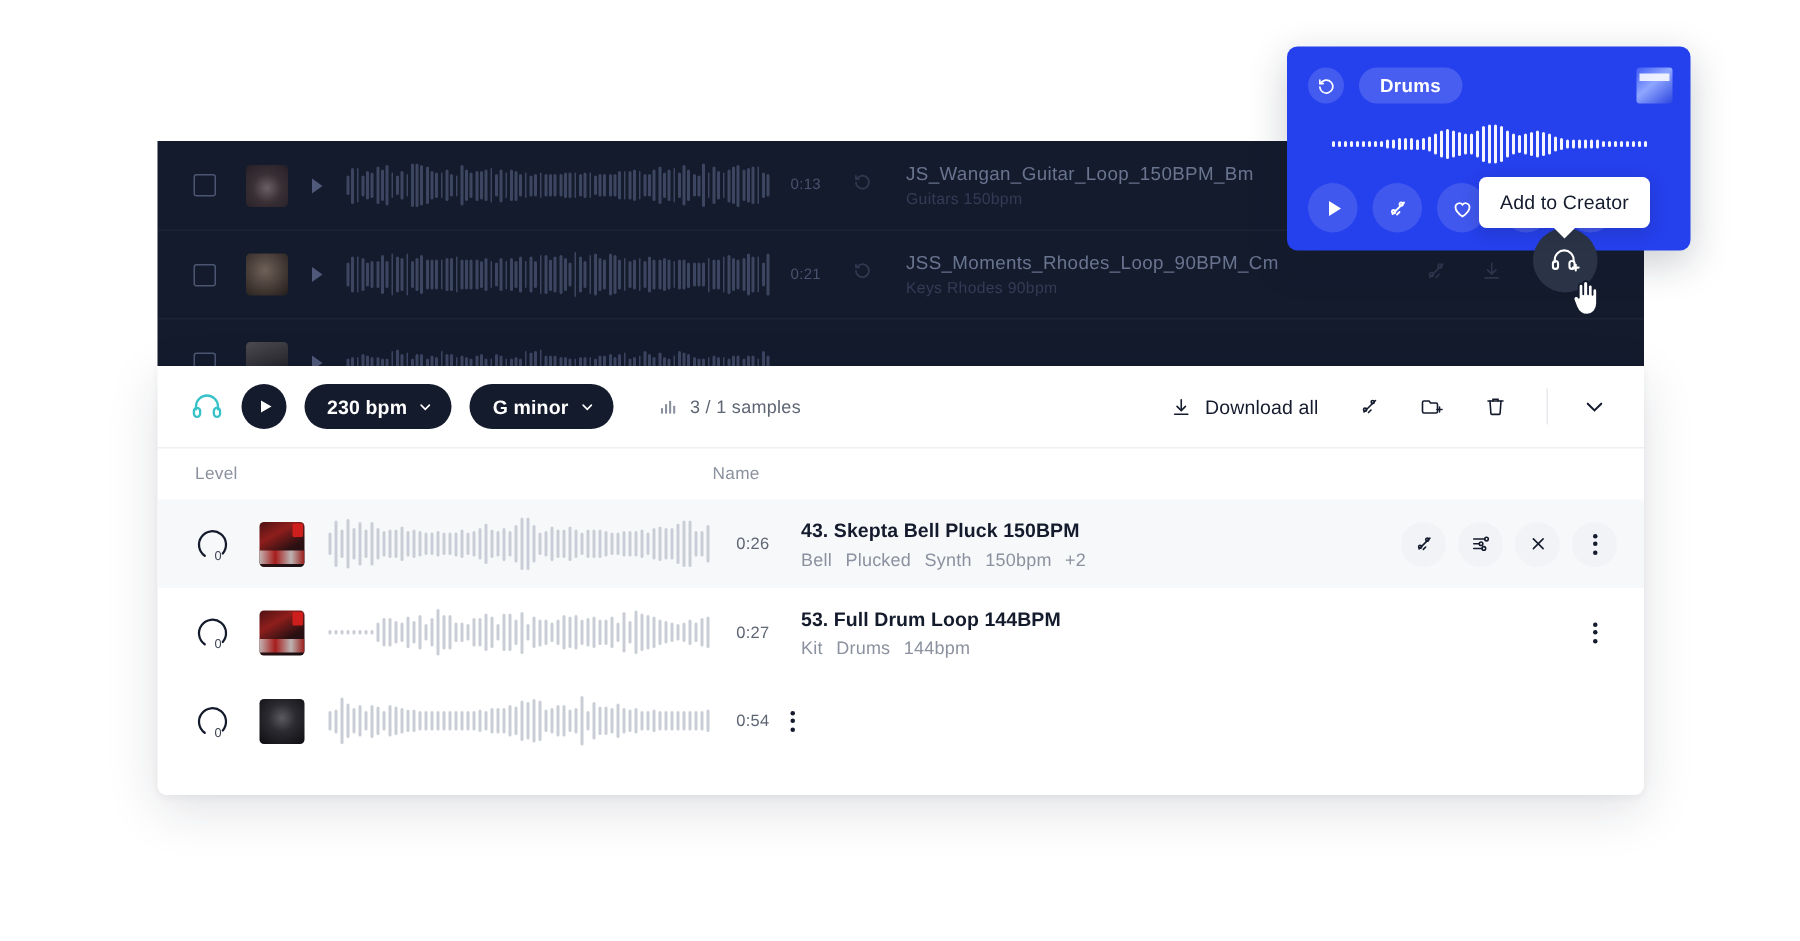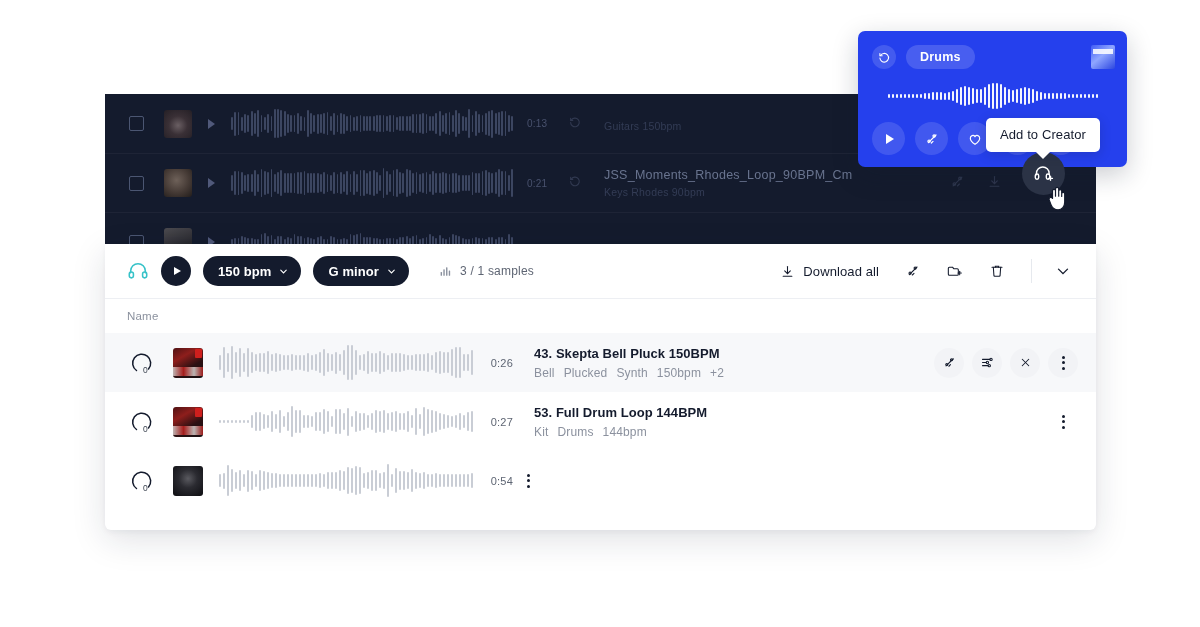--- a/index.html
+++ b/index.html
@@ -377,20 +377,21 @@
           <i style="height: 14.7px;"></i>
         </div>
       <div class="dk-time">0:13</div>
       <div class="dk-loop">
         <svg width="13" height="13" viewBox="0 0 24 24" fill="none" stroke="#49526e" stroke-width="2" stroke-linecap="round">
           <path d="M4 8a8 8 0 1 1-1 4"></path>
             <path d="M3 4v4h4"></path>
         </svg>
       </div>
       <div class="dk-name">
+        <div class="dk-title">JS_Wangan_Guitar_Loop_150BPM_Bm</div>
         <div class="dk-meta">Guitars  150bpm</div>
       </div>
       <div class="dk-actions"></div>
     </div>
 
     <div class="dark-row">
       <div class="dk-check"></div>
       <div class="dk-thumb t2"></div>
       <div class="dk-play"></div>
       <div class="dk-wave wvB" style="gap: 1.5px;">
@@ -623,21 +624,21 @@
           <svg width="22" height="22" viewBox="0 0 24 24" fill="none" stroke="#36c2c8" stroke-width="1.7" stroke-linecap="round">
             <path d="M4 14v-2a8 8 0 0 1 16 0v2"></path>
             <rect x="2.5" y="13" width="4.5" height="6.5" rx="2.2"></rect>
             <rect x="17" y="13" width="4.5" height="6.5" rx="2.2"></rect>
           </svg>
         </div>
         <div class="round-play">
           <div class="tri"></div>
         </div>
         <div class="pill">
-          <span>150 bpm</span>
+          <span>230 bpm</span>
           <svg width="11" height="11" viewBox="0 0 24 24" fill="none" stroke="#fff" stroke-width="2.4" stroke-linecap="round">
               <path d="M6 9l6 6 6-6"></path>
             </svg>
         </div>
         <div class="pill">
           <span>G minor</span>
           <svg width="11" height="11" viewBox="0 0 24 24" fill="none" stroke="#fff" stroke-width="2.4" stroke-linecap="round">
               <path d="M6 9l6 6 6-6"></path>
             </svg>
         </div>
@@ -686,20 +687,21 @@
         <div class="tb-sep"></div>
         <div class="tb-chev">
           <svg width="18" height="18" viewBox="0 0 24 24" fill="none" stroke="#141b2d" stroke-width="1.8" stroke-linecap="round">
               <path d="M6 9.5l6 6 6-6"></path>
             </svg>
         </div>
       </div>
     </div>
 
     <div id="col-head">
+      <div class="ch-level">Level</div>
       <div class="ch-name">Name</div>
     </div>
 
     <div class="row alt">
       <div class="knob">
         <svg width="30" height="30" viewBox="0 0 30 30" fill="none" stroke="#141b2d" stroke-width="1.5" stroke-linecap="round">
           <path d="M9.5 22.5a9 9 0 1 1 12 -1.5"></path>
         </svg>
         <span class="zero">0</span>
       </div>

